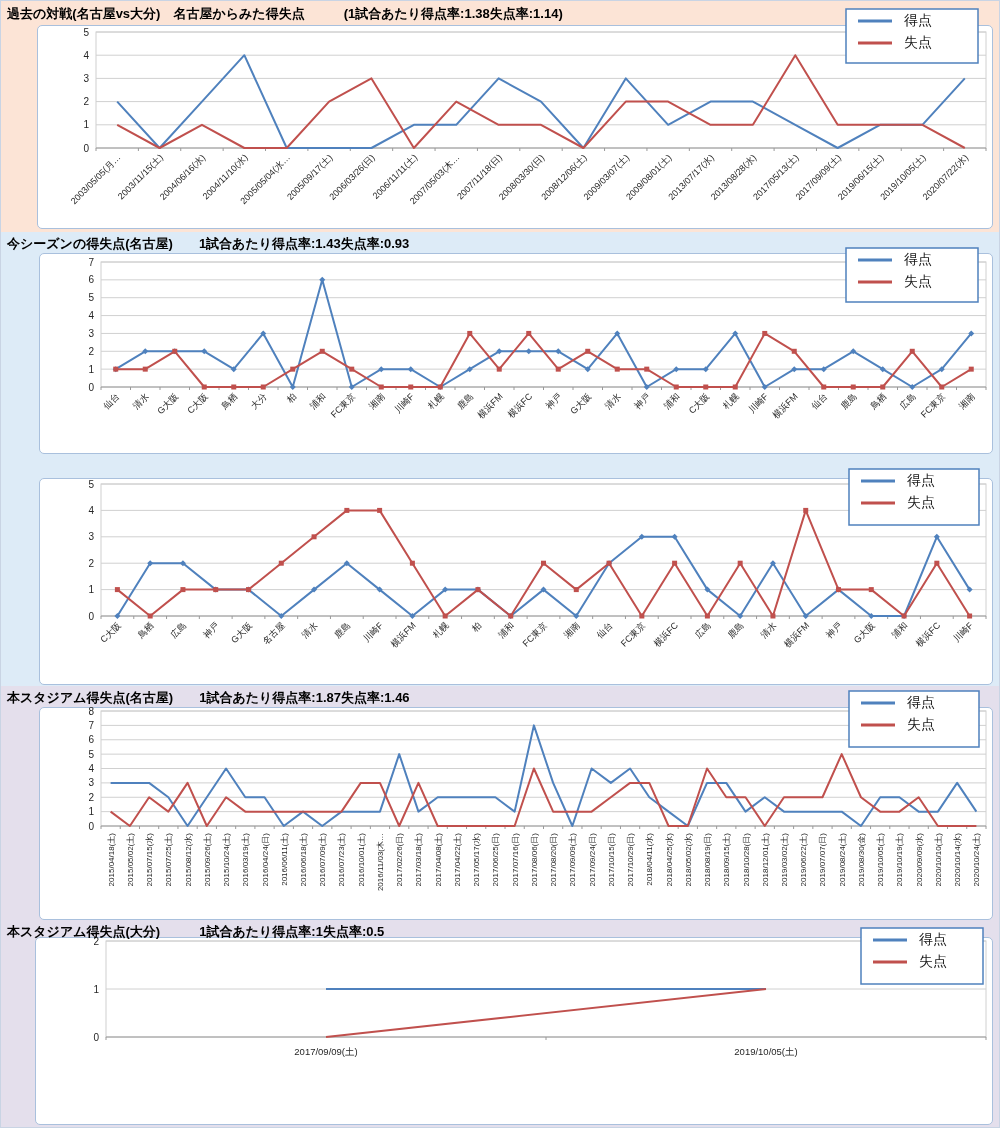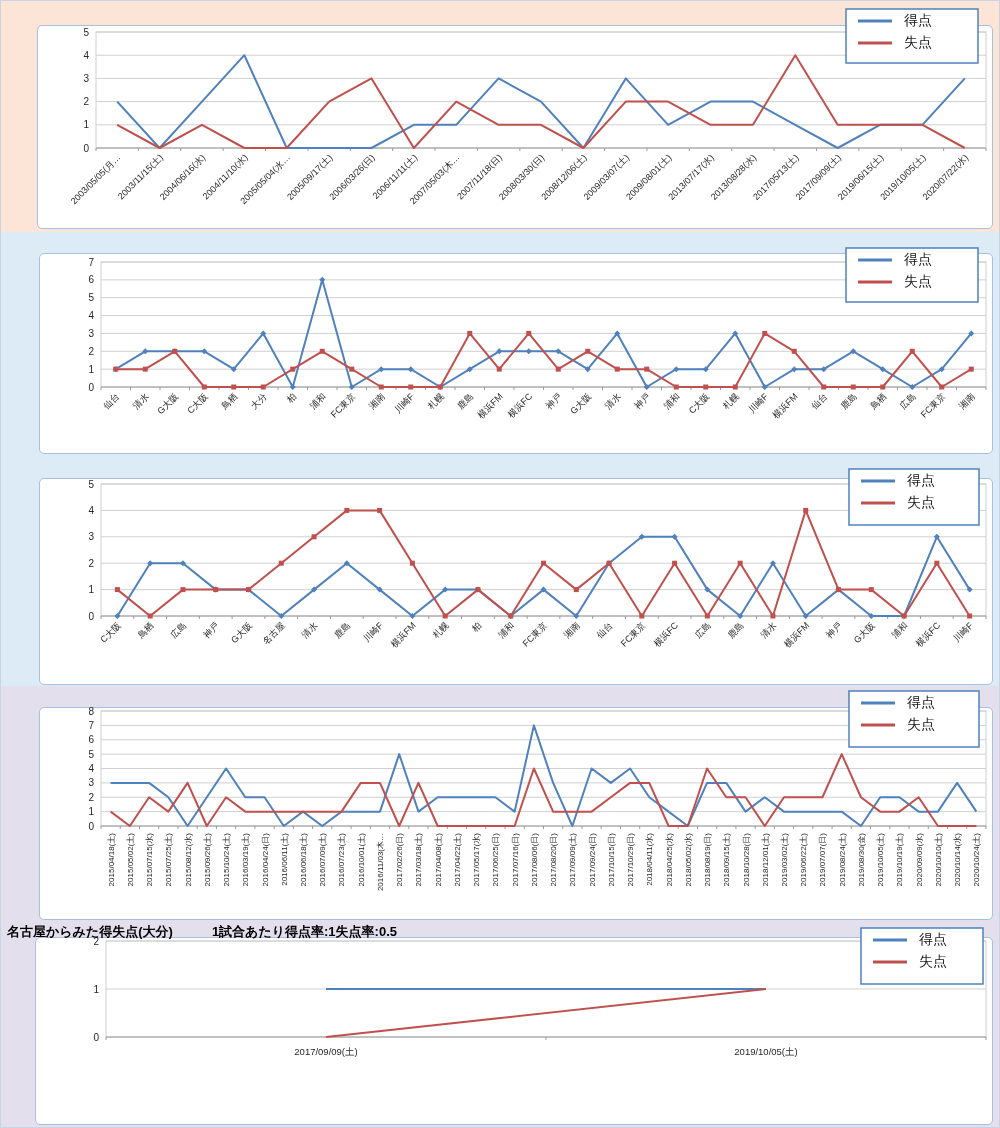--- a/index.html
+++ b/index.html
@@ -28,21 +28,24 @@
   <div class="section" style="top: 454px; height: 231px; background: rgb(221, 235, 247);"></div>
   <div class="section" style="top: 685px; height: 235px; background: rgb(228, 223, 236);"></div>
   <div class="section" style="top: 920px; height: 208px; background: rgb(228, 223, 236);"></div>
 
   <div class="chart-frame" style="left:36px;top:24px;width:954px;height:202px;"></div>
   <div class="chart-frame" style="left:38px;top:252px;width:952px;height:199px;"></div>
   <div class="chart-frame" style="left:38px;top:477px;width:952px;height:205px;"></div>
   <div class="chart-frame" style="left:38px;top:706px;width:952px;height:211px;"></div>
   <div class="chart-frame" style="left:34px;top:936px;width:956px;height:186px;"></div>
 
-  <div class="chart-title" style="top:922px;">名古屋からみた得失点(大分)　　　1試合あたり得点率:1失点率:0.5</div>
+  <div class="chart-title" style="top:4px;">過去の対戦(名古屋vs大分)　名古屋からみた得失点　　　(1試合あたり得点率:1.38失点率:1.14)</div>
+  <div class="chart-title" style="top:234px;">今シーズンの得失点(名古屋)　　1試合あたり得点率:1.43失点率:0.93</div>
+  <div class="chart-title" style="top:688px;">本スタジアム得失点(名古屋)　　1試合あたり得点率:1.87失点率:1.46</div>
+  <div class="chart-title" style="top:922px;">本スタジアム得失点(大分)　　　1試合あたり得点率:1失点率:0.5</div>
 
   <svg id="overlay" width="1000" height="1128" xmlns="http://www.w3.org/2000/svg">
       <g>
         <rect x="95" y="31" width="890" height="116" class="plotborder"></rect>
         <line x1="95" y1="147" x2="985" y2="147" class="axis"></line>
         <text x="88" y="150.5" text-anchor="end" class="ylab">0</text>
         <line x1="95" y1="123.8" x2="985" y2="123.8" class="grid"></line>
         <text x="88" y="127.3" text-anchor="end" class="ylab">1</text>
         <line x1="95" y1="100.6" x2="985" y2="100.6" class="grid"></line>
         <text x="88" y="104.1" text-anchor="end" class="ylab">2</text>

